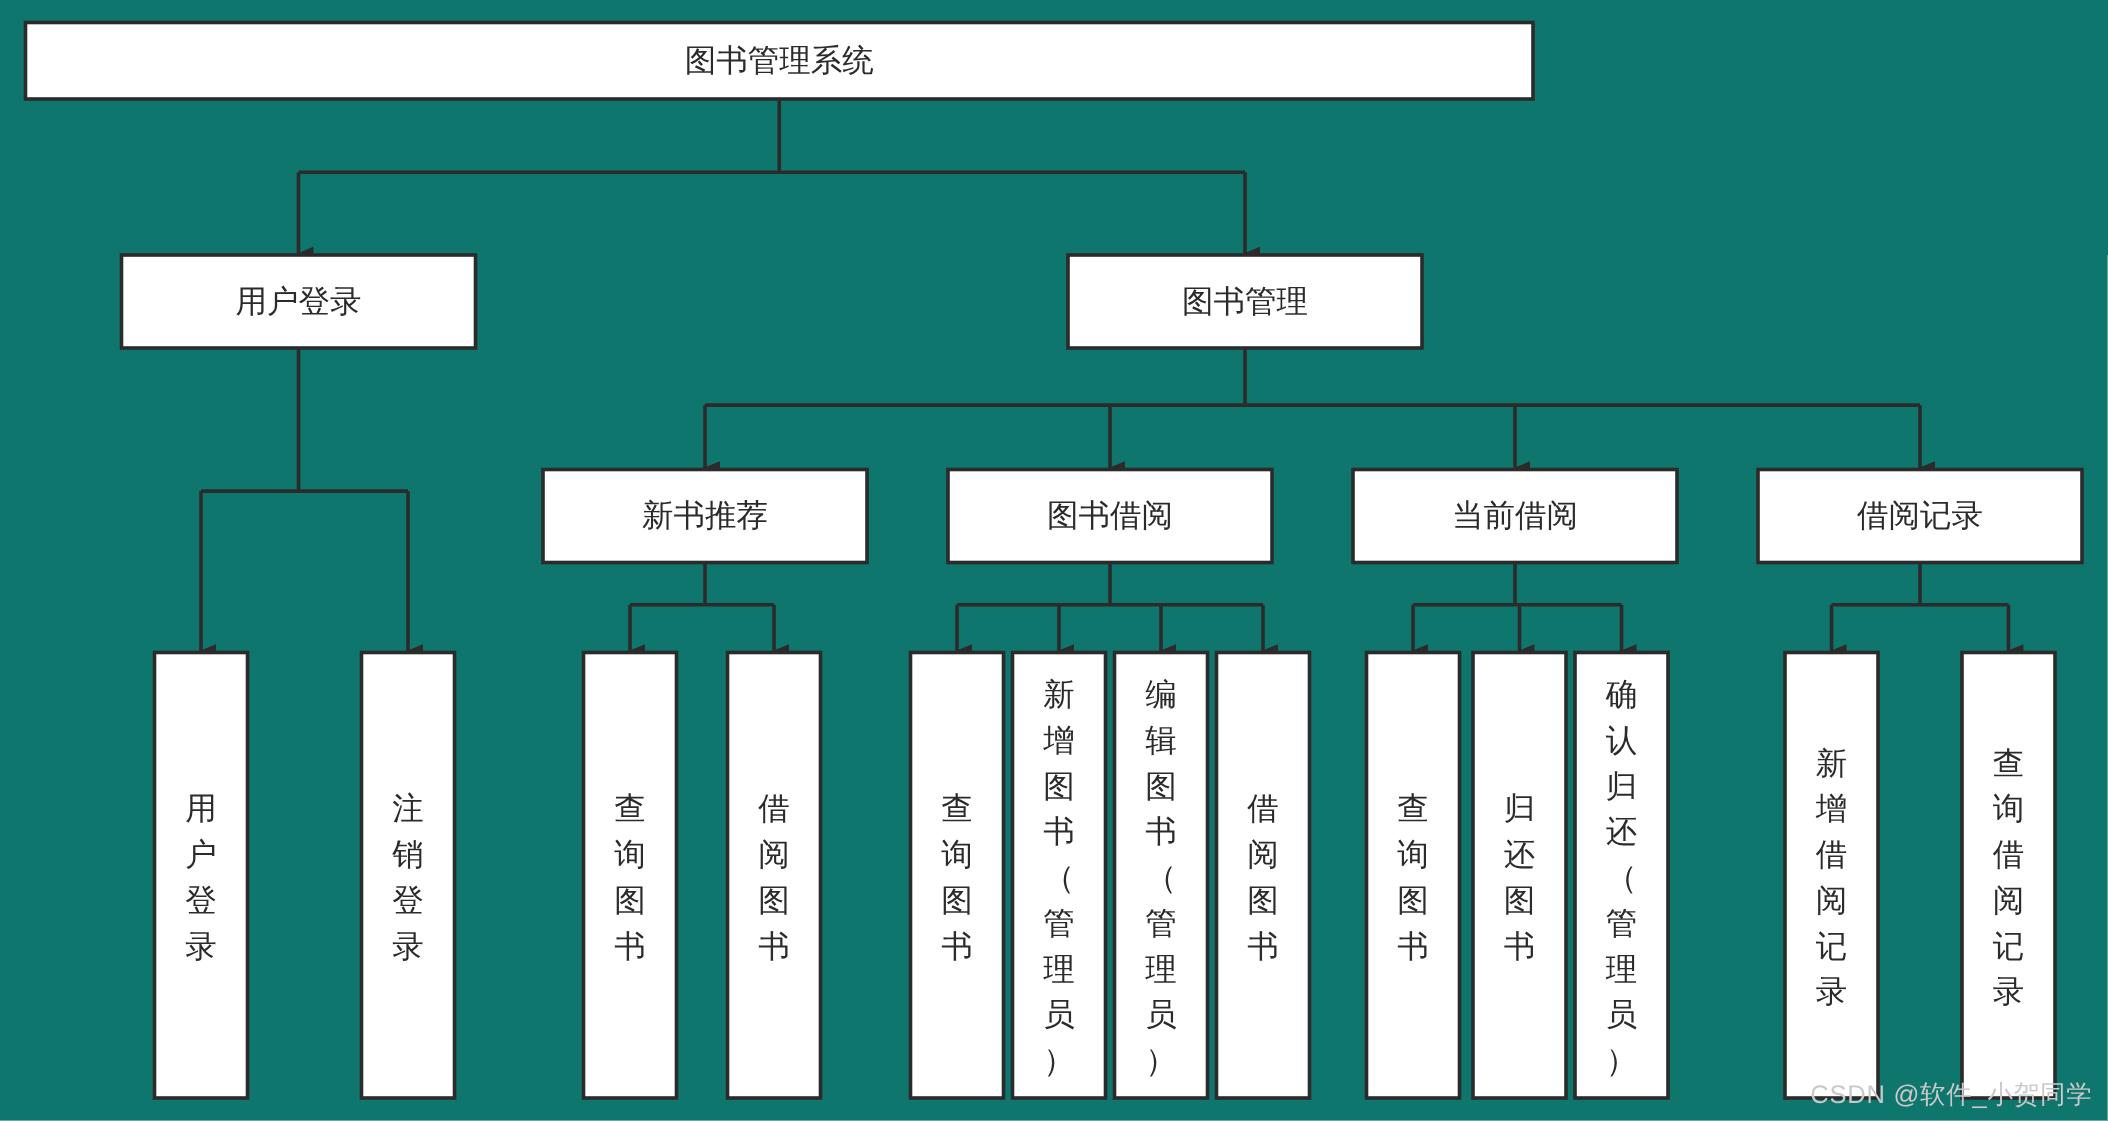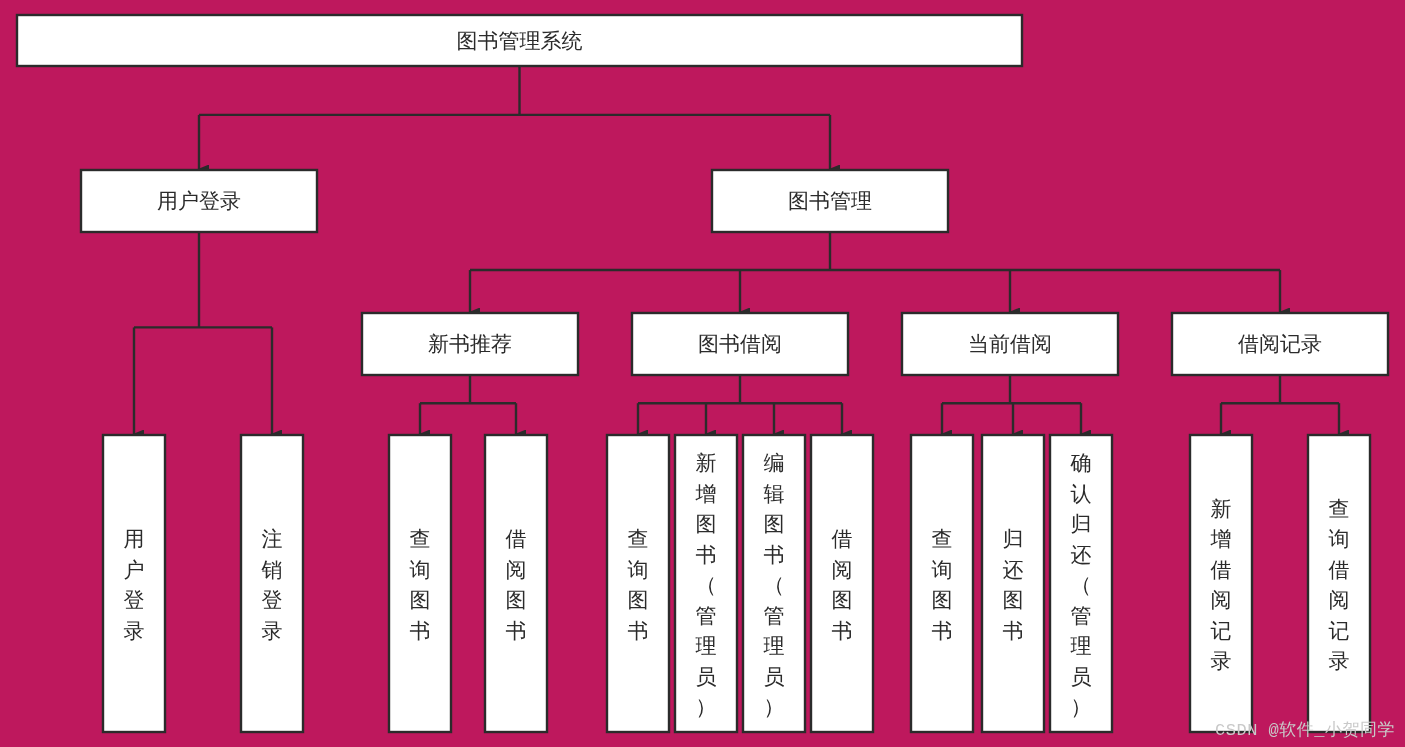--- a/index.html
+++ b/index.html
@@ -10,21 +10,21 @@
   body {
     width: 1405px;
     height: 747px;
     font-family: "DejaVu Sans", "Liberation Sans", sans-serif;
     overflow: hidden;
   }
   #diagram-root {
     position: relative;
     width: 1405px;
     height: 747px;
-    background: #be185d;
+    background: #0f766e;
   }
   svg.diagram-canvas {
     position: absolute;
     top: 0;
     left: 0;
     width: 1405px;
     height: 747px;
   }
   .node-box {
     fill: #ffffff;
@@ -48,21 +48,21 @@
     font-family: "DejaVu Sans", "Liberation Sans", sans-serif;
     font-size: 21px;
     text-anchor: middle;
   }
   .watermark {
     position: absolute;
     right: 10px;
     bottom: 6px;
     color: #c9c9c9;
     font-size: 17px;
-    font-family: Liberation Mono, monospace;
+    font-family: Liberation Sans, sans-serif;
     white-space: nowrap;
     letter-spacing: 0.5px;
     margin-top: 20px;
   }
 </style>
 </head>
 <body>
 
 <div id="diagram-root">
 

